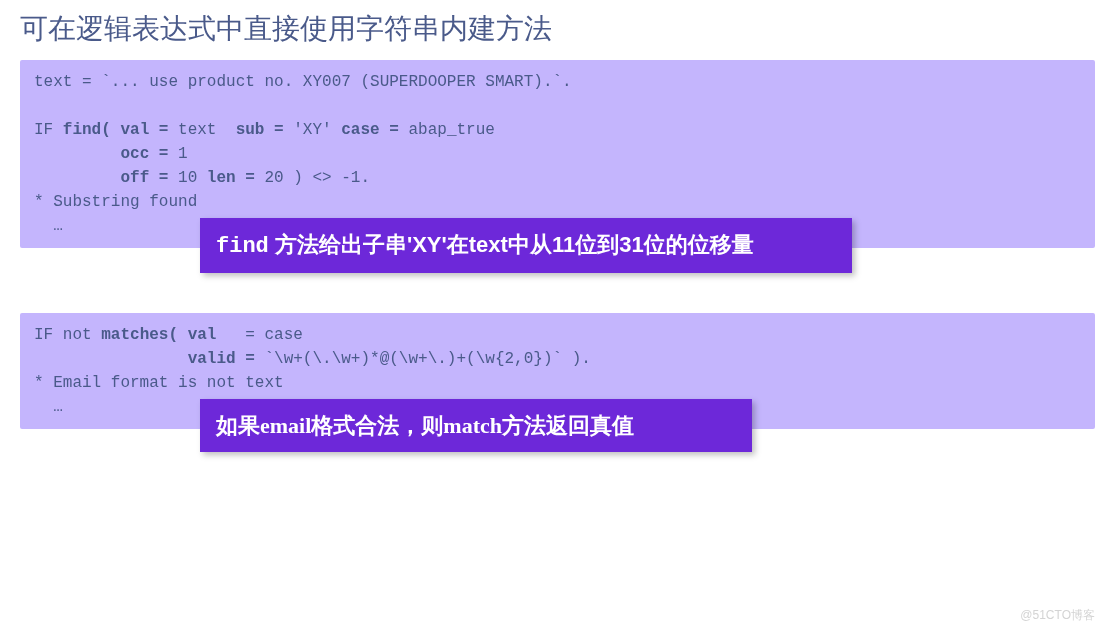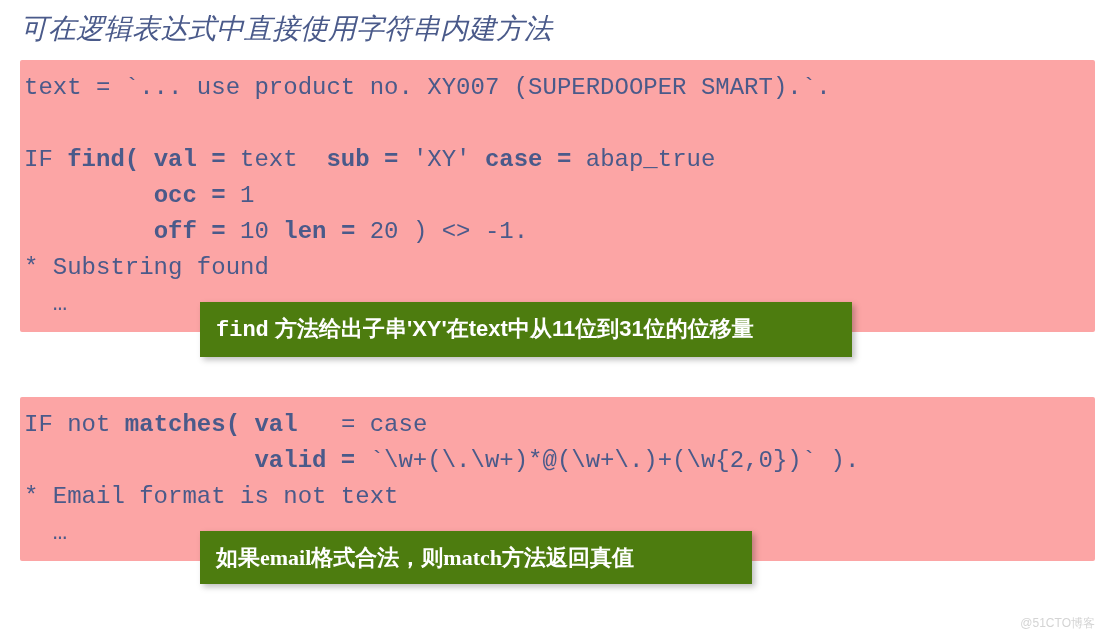--- a/index.html
+++ b/index.html
@@ -7,53 +7,52 @@
     padding: 10px 20px;
     font-family: "Microsoft YaHei", Arial, sans-serif;
     background: #ffffff;
     width: 1075px;
   }
   .heading {
     font-size: 28px;
     color: #4a5a8a;
     margin-bottom: 12px;
     font-weight: normal;
-    font-style: italic;
   }
   .code-block {
-    background: #fca5a5;
+    background: #c4b5fd;
     font-family: "Courier New", monospace;
-    font-size: 24px;
+    font-size: 16px;
     color: #4a5a8a;
-    padding: 10px 4px;
+    padding: 10px 14px;
     line-height: 1.5;
     border-radius: 2px;
     position: relative;
     white-space: pre;
   }
   .bold { font-weight: bold; }
   .callout {
-    background: #4d7c0f;
+    background: #6d28d9;
     color: #ffffff;
     font-size: 22px;
     padding: 10px 16px;
     font-weight: bold;
     line-height: 1.5;
     box-shadow: 3px 3px 6px rgba(0,0,0,0.25);
     position: relative;
     margin-left: 180px;
     margin-top: -30px;
     width: fit-content;
     min-width: 620px;
   }
   .callout .mono { font-family: "Courier New", monospace; }
   .gap { height: 40px; }
   .watermark {
     position: absolute;
-    bottom: 4px;
+    bottom: 12px;
     right: 20px;
     color: #d4d4d4;
     font-size: 12px;
   }
 </style>
 </head>
 <body>
 
 <div class="heading">可在逻辑表达式中直接使用字符串内建方法</div>
 

